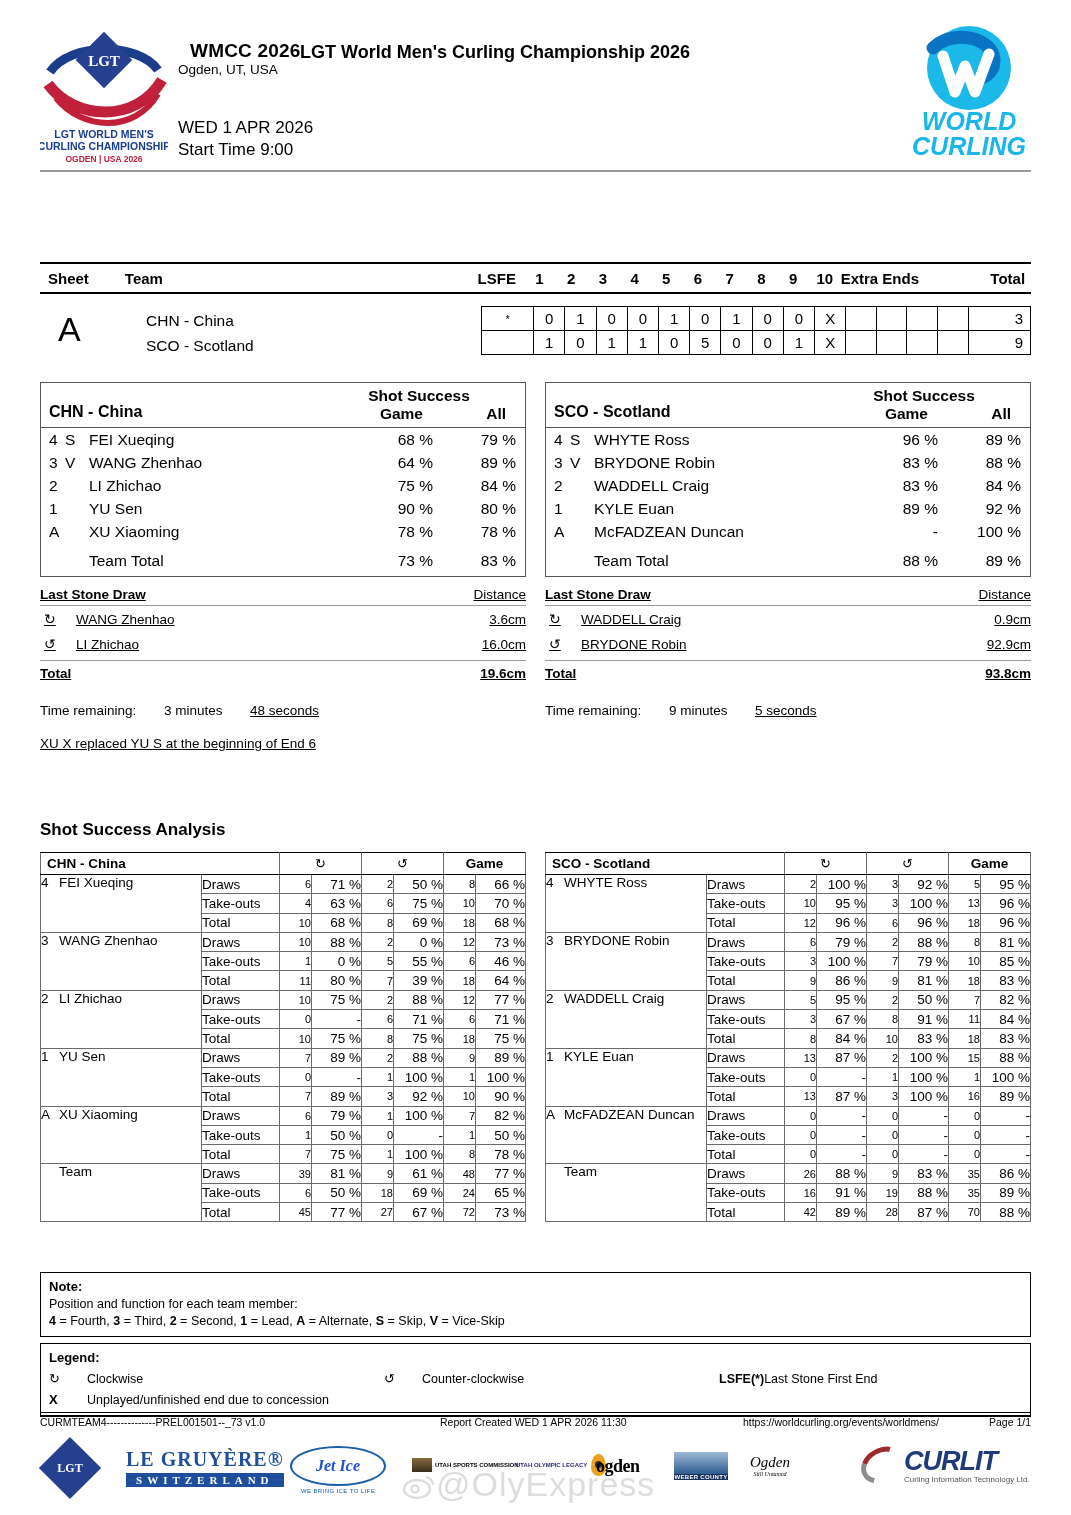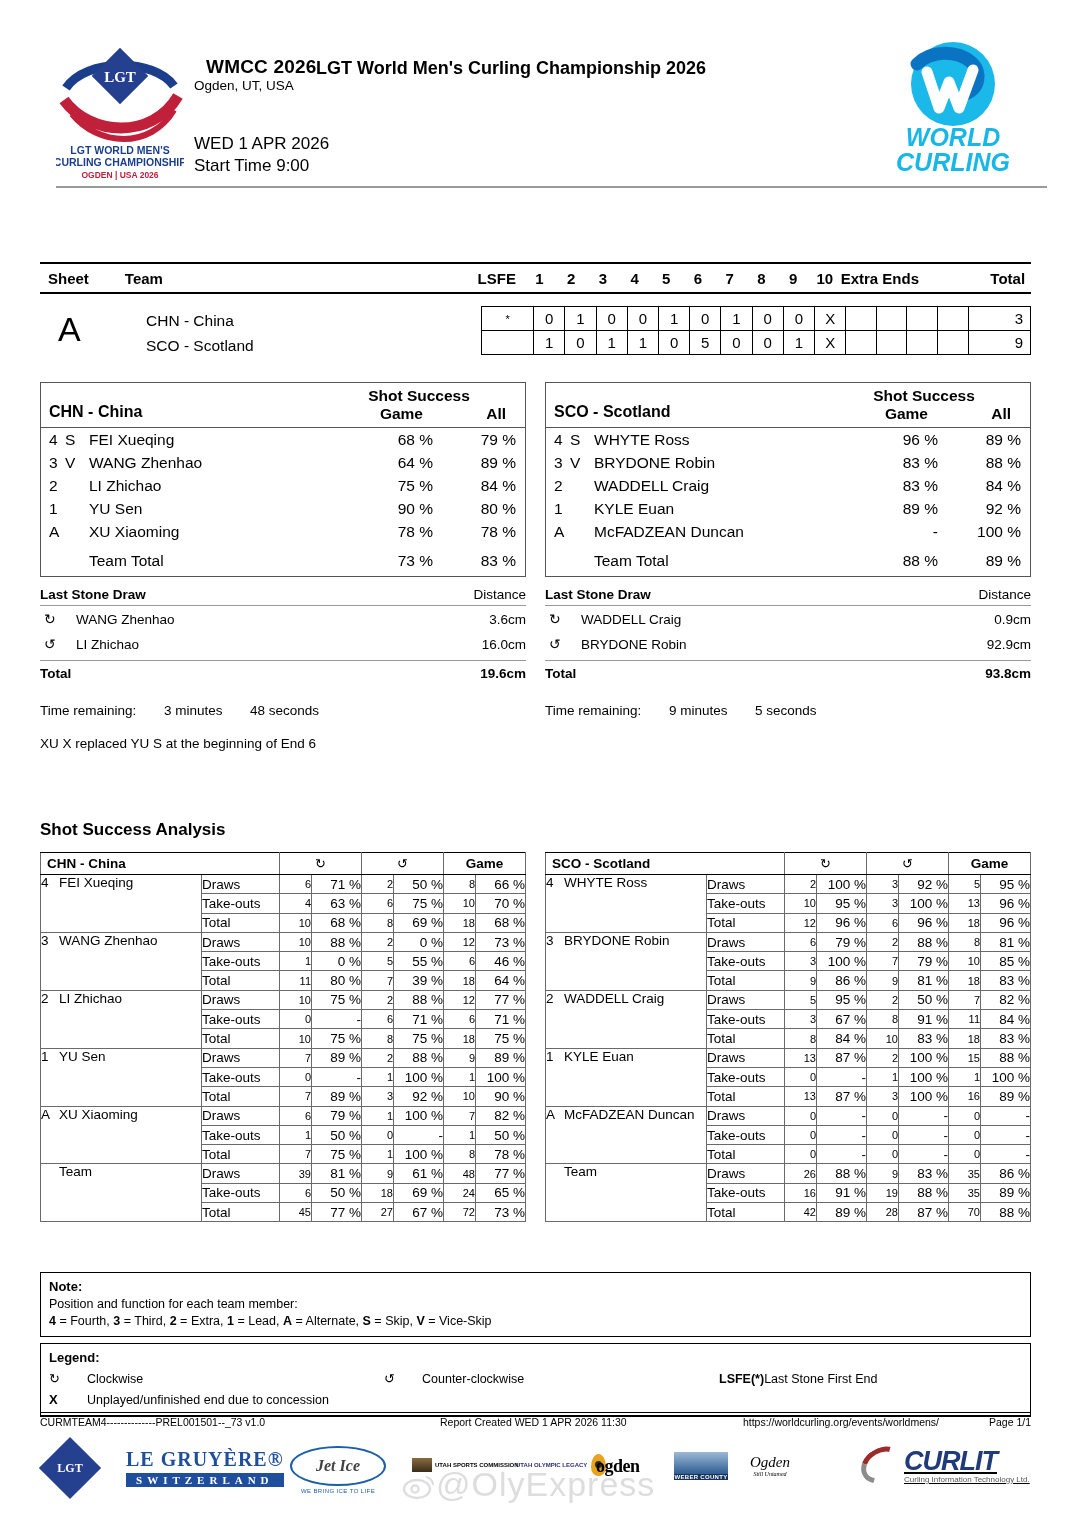--- a/index.html
+++ b/index.html
@@ -6,21 +6,21 @@
   html, body { margin: 0; padding: 0; }
   body {
     width: 1071px;
     height: 1515px;
     background: #ffffff;
     font-family: "Liberation Sans", sans-serif;
     color: #000000;
     position: relative;
     overflow: hidden;
   }
-  .page { position: relative; width: 1071px; height: 1515px; padding: 16px; }
+  .page { position: relative; width: 1071px; height: 1515px; padding: 0; }
 
   
   .header { position: relative; height: 172px; }
   .logo-lgt {
     position: absolute; left: 40px; top: 24px; width: 128px; height: 142px;
   }
   .ev-code { position: absolute; left: 178px; top: 40px; font-size: 19px; font-weight: bold; letter-spacing: .2px; margin-left: 12px; }
   .ev-city { position: absolute; left: 178px; top: 62px; font-size: 13.5px; }
   .ev-date { position: absolute; left: 178px; top: 118px; font-size: 17px; }
   .ev-time { position: absolute; left: 178px; top: 140px; font-size: 17px; }
@@ -74,21 +74,21 @@
   .ss-head-cols .c2 { width: 92px; text-align: right; padding-right: 9px; }
   .ss-row { display: flex; font-size: 15.5px; line-height: 23px; }
   .ss-row.total-row { margin-top: 6px; padding-bottom: 4px; }
   .ss-pos { width: 24px; padding-left: 8px; }
   .ss-fn  { width: 24px; }
   .ss-name { flex: 1; }
   .ss-g { width: 110px; text-align: right; }
   .ss-a { width: 92px; text-align: right; padding-right: 9px; }
 
   
-  .lsd { margin-top: 10px; }
+  .lsd { margin-top: 10px; text-decoration: underline; }
   .lsd-head { display: flex; border-bottom: 1px solid #999; padding-bottom: 3px; font-size: 13.5px; }
   .lsd-head .l { flex: 1; font-weight: bold; }
   .lsd-head .r { }
   .lsd-row { display: flex; font-size: 13.5px; line-height: 23px; padding-top: 2px; }
   .lsd-row .ic { width: 36px; padding-left: 4px; font-size: 14px; }
   .lsd-row .nm { flex: 1; }
   .lsd-row .ds { }
   .lsd-total { display: flex; font-size: 13.5px; font-weight: bold; border-top: 1px solid #999; margin-top: 4px; padding-top: 5px; }
   .lsd-total .l { flex: 1; }
   .time-rem { font-size: 13.5px; margin-top: 22px; }
@@ -138,36 +138,36 @@
 
   .sponsors { position: absolute; left: 40px; top: 1440px; width: 991px; height: 62px; }
   .sp { position: absolute; top: 0; }
 
   
   .lgt-diamond { width: 44px; height: 44px; background: #24408e; transform: rotate(45deg); position: relative; }
   .lgt-diamond span { position: absolute; inset: 0; transform: rotate(-45deg); display: flex; align-items: center; justify-content: center; color: #fff; font-size: 12px; font-weight: bold; font-family: "Liberation Serif", serif; }
   .gruyere { font-family: "Liberation Serif", serif; }
   .gruyere .g1 { color: #1f4e9c; font-size: 20px; font-weight: bold; letter-spacing: 1px; }
   .gruyere .g2 { background: #1f4e9c; color: #fff; font-size: 11px; font-weight: bold; letter-spacing: 5px; text-align: center; padding: 1px 4px; margin-top: 2px; }
-  .jetice { width: 96px; height: 40px; border: 2px solid #1a5fa8; border-radius: 50%; display: flex; align-items: center; justify-content: center; color: #404040; font-style: italic; font-weight: bold; font-size: 16px; font-family: "Liberation Serif", serif; }
+  .jetice { width: 96px; height: 40px; border: 2px solid #1a5fa8; border-radius: 50%; display: flex; align-items: center; justify-content: center; color: #1d4ed8; font-style: italic; font-weight: bold; font-size: 16px; font-family: "Liberation Serif", serif; }
   .jetice-sub { font-size: 6px; color: #1a5fa8; text-align: center; margin-top: 2px; letter-spacing: .4px; }
   .usc { display: flex; align-items: center; gap: 3px; }
   .usc .sq { width: 20px; height: 14px; background: linear-gradient(#8a6b3f,#3a2d1a); }
   .usc .tx { font-size: 6px; font-weight: bold; line-height: 7px; }
   .uol { display: flex; align-items: center; gap: 4px; }
   .uol .tx { font-size: 6px; font-weight: bold; line-height: 7px; color: #2b2b7a; text-align: right; }
   .uol .dot { width: 15px; height: 22px; background: #e8a21c; border-radius: 50% 50% 50% 50%/60% 60% 40% 40%; position: relative; }
   .uol .dot i { position: absolute; left: 4px; top: 7px; width: 7px; height: 7px; background: #2b2b2b; border-radius: 50%; }
   .ogden1 { font-family: "Liberation Serif", serif; font-weight: bold; font-size: 18px; letter-spacing: -.5px; }
   .weber { width: 54px; }
   .weber .img { height: 22px; background: linear-gradient(#9db9d6,#2e5d91); }
   .weber .bar { background: #16315c; color: #fff; font-size: 6px; font-weight: bold; text-align: center; letter-spacing: .3px; }
   .ogden2 { font-family: "Liberation Serif", serif; font-style: italic; font-size: 15px; }
   .ogden2 .sub { font-size: 6px; font-style: italic; text-align: center; }
-  .curlit { display: flex; align-items: center; text-decoration: underline; }
+  .curlit { display: flex; align-items: center; }
   .curlit .swoosh { width: 44px; height: 34px; border-radius: 50%; border: 5px solid transparent; border-top-color: #9e2a2b; border-left-color: #8d8d8d; transform: rotate(-30deg); }
   .curlit .nm { font-family: "Liberation Sans", sans-serif; font-weight: bold; font-style: italic; font-size: 27px; letter-spacing: -1px; }
   .curlit .nm .blue { color: #1f3b7a; }
   .curlit .sub { font-size: 8px; color: #555; text-align: right; margin-top: -2px; }
 
   .watermark {
     position: absolute; left: 402px; top: 1465px; font-size: 34px; color: rgba(150,150,150,.32);
     font-family: "Liberation Sans", sans-serif; letter-spacing: 1px; pointer-events: none;
   }
   .watermark .wbico { display: inline-block; width: 34px; height: 26px; vertical-align: -4px; }
@@ -820,21 +820,21 @@
         <td class="p">88 %</td>
       </tr>
     </tbody>
       </table>
   </div>
 
   <div class="note-box">
     <div class="t">Note:</div>
     <div class="l1">Position and function for each team member:</div>
     <div class="l2">
-      <b>4</b><span> = Fourth, </span><b>3</b><span> = Third, </span><b>2</b><span> = Extra, </span><b>1</b><span> = Lead, </span><b>A</b><span> = Alternate, </span><b>S</b><span> = Skip, </span><b>V</b><span> = Vice-Skip</span>
+      <b>4</b><span> = Fourth, </span><b>3</b><span> = Third, </span><b>2</b><span> = Second, </span><b>1</b><span> = Lead, </span><b>A</b><span> = Alternate, </span><b>S</b><span> = Skip, </span><b>V</b><span> = Vice-Skip</span>
     </div>
   </div>
 
   <div class="legend-box">
     <div class="t">Legend:</div>
     <div class="lg-row">
       <div class="lg-cell lg-c1">
         <span class="ic">↻</span>
         <span>Clockwise</span>
       </div>

